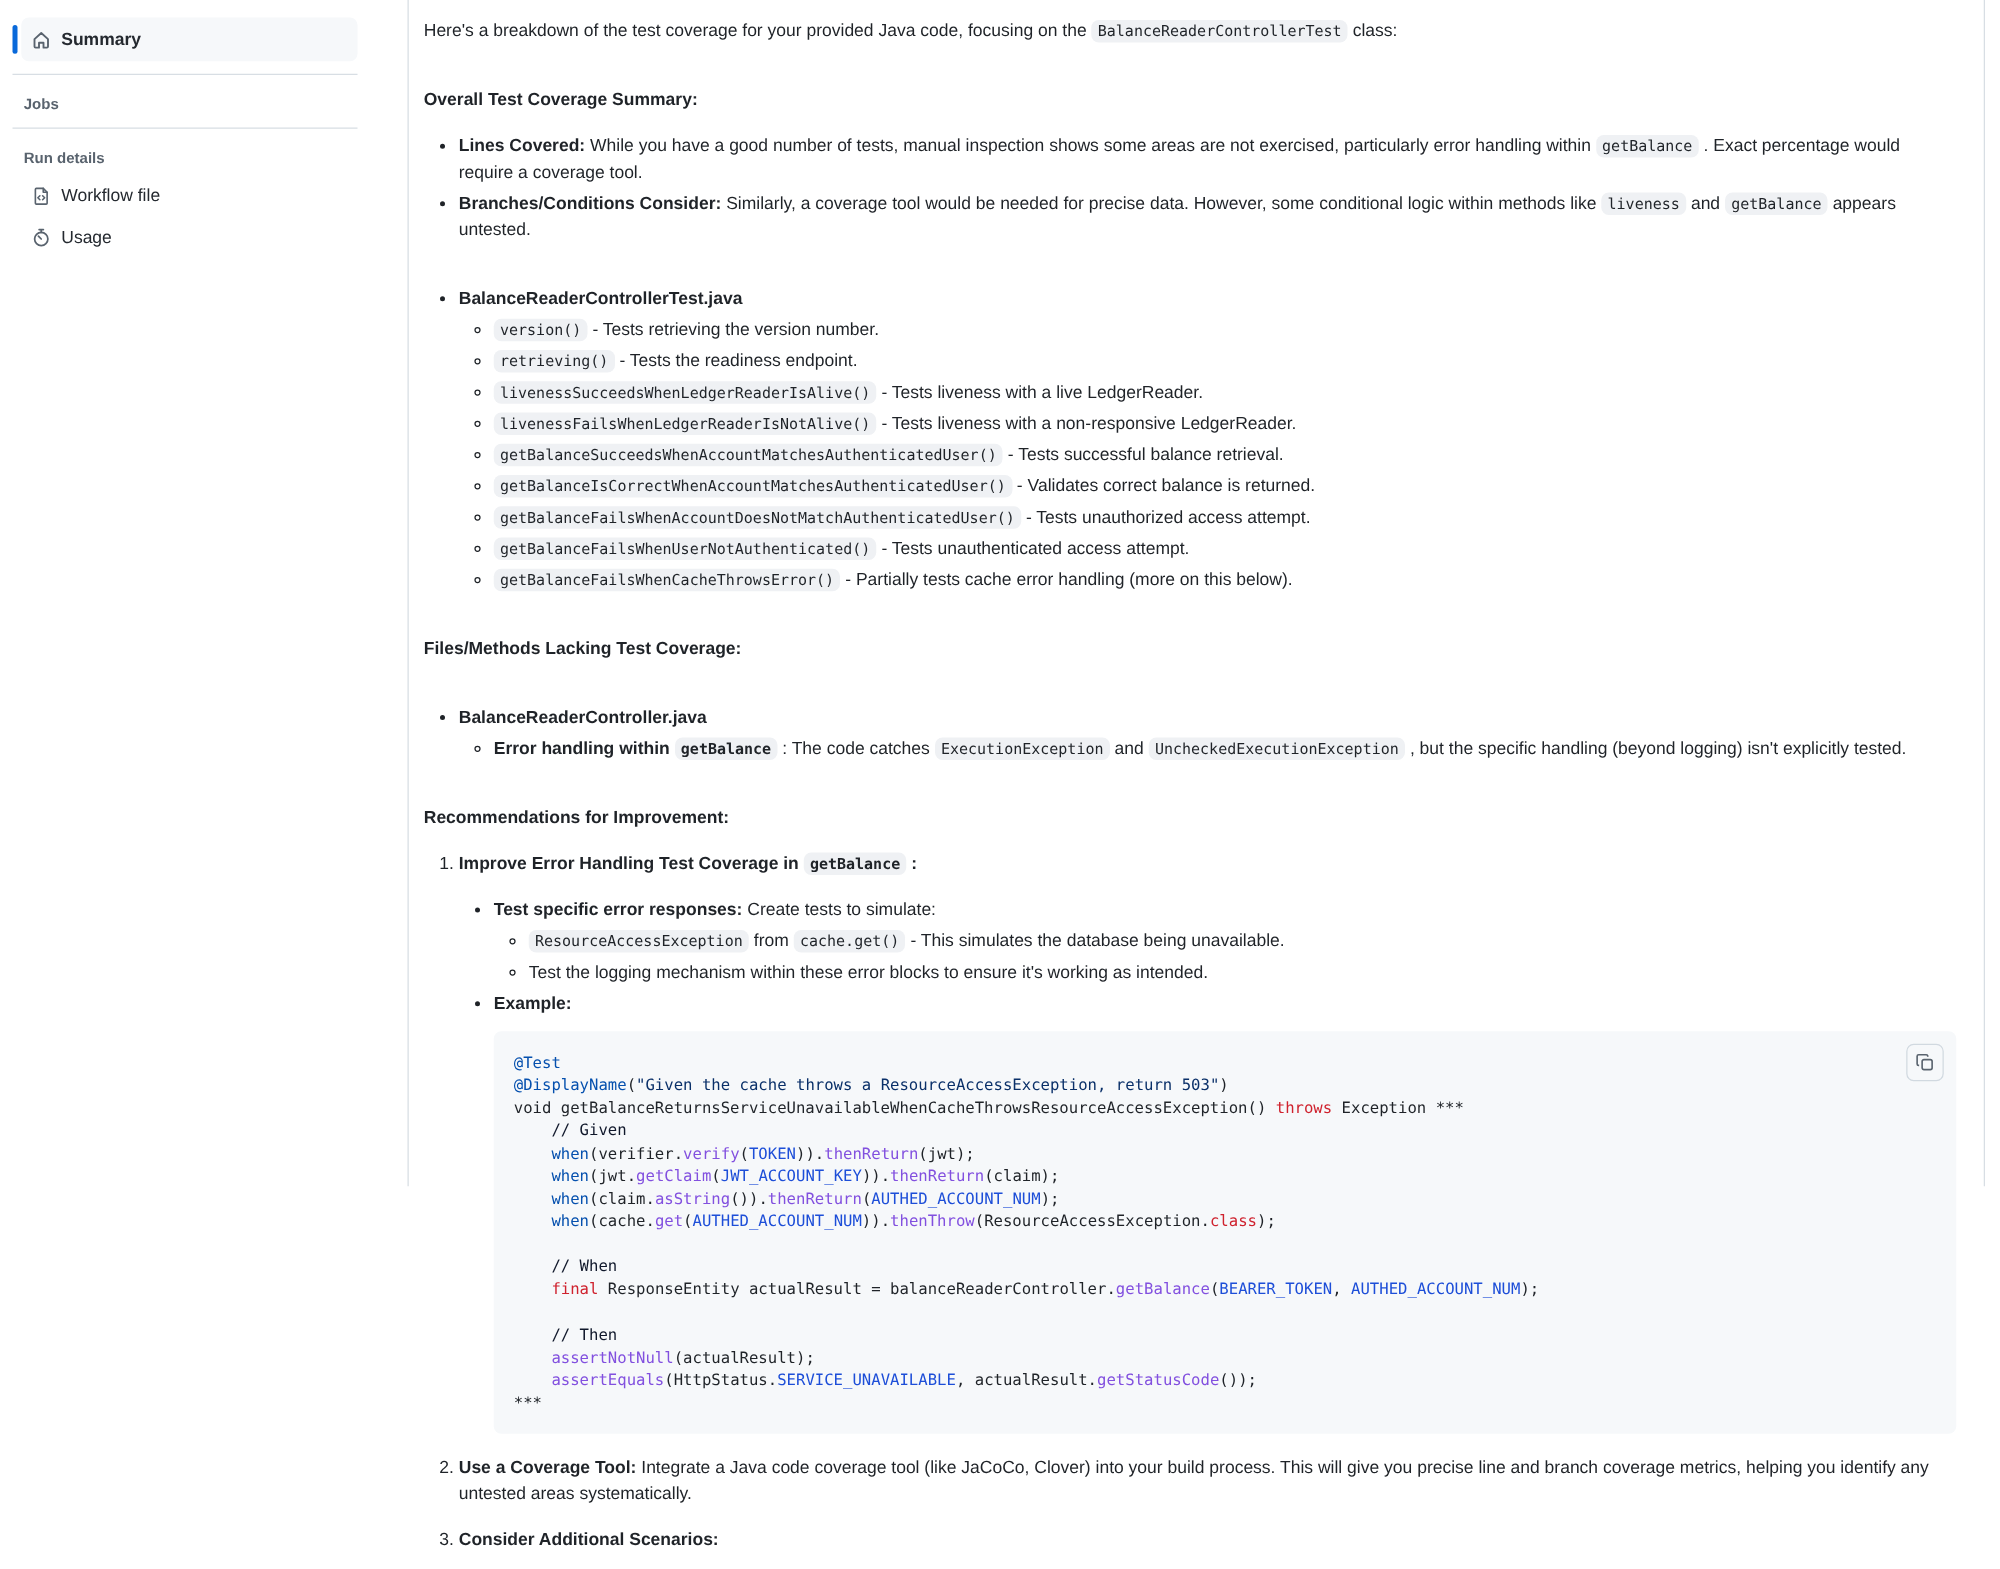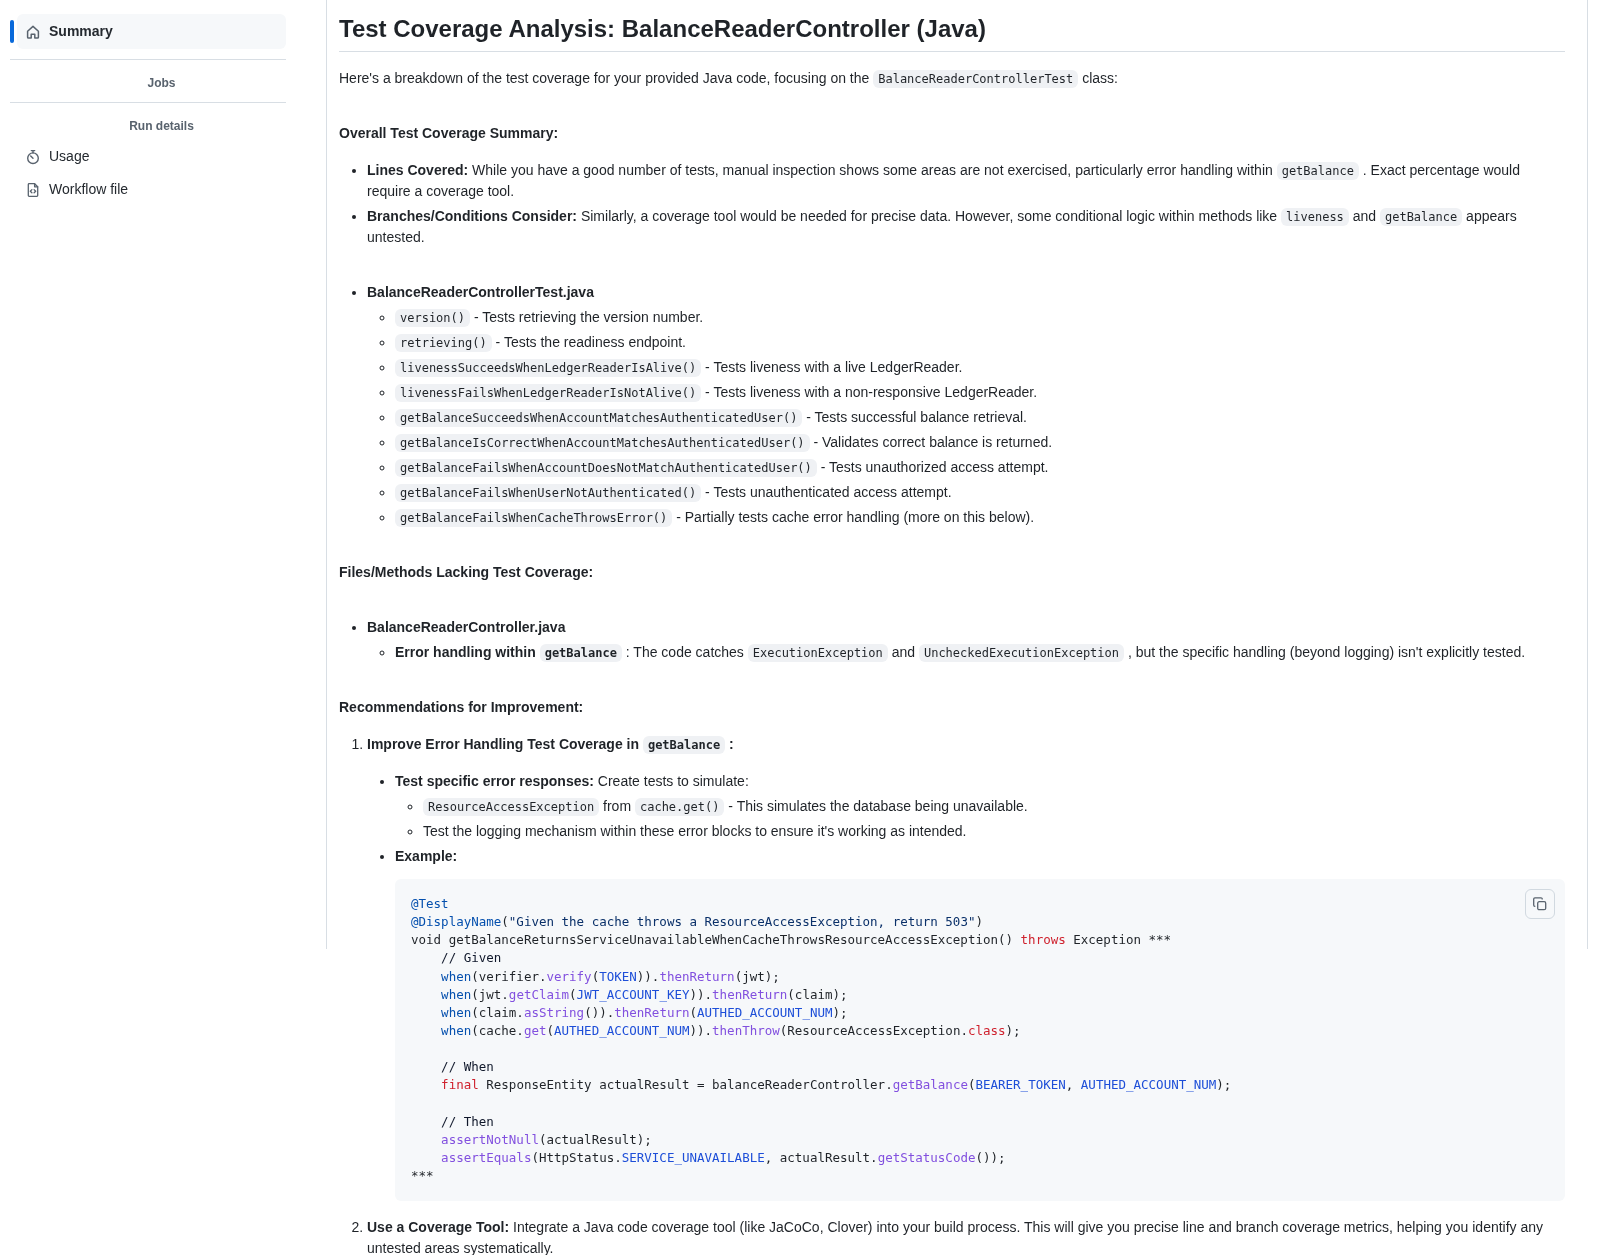--- a/index.html
+++ b/index.html
@@ -17,21 +17,21 @@
   .nav-row{
     display:flex;align-items:center;gap:8px;
     padding:5px 8px;margin:2px 0 2px 7px;border-radius:6px;color:#24292f;cursor:pointer;
   }
   .nav-row.selected{background:#f6f8fa;font-weight:600;position:relative;padding:7px 8px;margin-top:0;}
   .nav-row.selected::before{
     content:"";position:absolute;left:-7px;top:6px;bottom:6px;width:4px;border-radius:2px;background:#0969da;
   }
   .nav-row .ic{flex:0 0 16px;height:16px;display:inline-flex;}
   hr.divider{border:none;border-top:1px solid #d8dee4;margin:10px 0;}
-  .section-label{font-size:12px;font-weight:600;color:#59636e;margin:14px 0 6px 27px;text-align:center;}
+  .section-label{font-size:12px;font-weight:600;color:#59636e;margin:14px 0 6px 9px;}
 
   
   main.summary{
     flex:0 0 1261px;width:1261px;box-sizing:border-box;
     border-right:1px solid #d8dee4;padding:14px 22px 60px 12px;
   }
   h1.title{font-size:24px;font-weight:600;line-height:1.25;margin:0 0 16px;padding-bottom:7px;border-bottom:1px solid #d8dee4;}
   p{margin:0 0 16px;}
   p.bold,strong{font-weight:600;margin-top:34px;}
   strong{font-weight:600;}
@@ -84,40 +84,39 @@
 
     <hr class="divider">
 
     <div class="section-label">Jobs</div>
 
     <hr class="divider">
 
     <div class="section-label">Run details</div>
     <div class="nav-row">
       <span class="ic">
+        <svg width="16" height="16" viewBox="0 0 16 16" fill="none" stroke="#59636e" stroke-width="1.3" stroke-linecap="round" stroke-linejoin="round">
+          <path d="M9.6 1.7H4.1a.8.8 0 0 0-.8.8v11a.8.8 0 0 0 .8.8h7.8a.8.8 0 0 0 .8-.8V4.8z"></path>
+          <path d="M9.6 1.7v3.1h3.1M6.9 7.6 5.3 9.2l1.6 1.6M9.1 7.6l1.6 1.6-1.6 1.6"></path>
+        </svg>
+      </span>
+      <span>Workflow file</span>
+    </div>
+    <div class="nav-row">
+      <span class="ic">
         <svg width="16" height="16" viewBox="0 0 16 16" fill="none" stroke="#59636e" stroke-width="1.4" stroke-linecap="round">
           <circle cx="8" cy="9.2" r="5.3"></circle>
           <path d="M8 3.9V1.8M6.3 1.6h3.4M8 9.2 5.7 6.9"></path>
         </svg>
       </span>
       <span>Usage</span>
     </div>
-    <div class="nav-row">
-      <span class="ic">
-        <svg width="16" height="16" viewBox="0 0 16 16" fill="none" stroke="#59636e" stroke-width="1.3" stroke-linecap="round" stroke-linejoin="round">
-          <path d="M9.6 1.7H4.1a.8.8 0 0 0-.8.8v11a.8.8 0 0 0 .8.8h7.8a.8.8 0 0 0 .8-.8V4.8z"></path>
-          <path d="M9.6 1.7v3.1h3.1M6.9 7.6 5.3 9.2l1.6 1.6M9.1 7.6l1.6 1.6-1.6 1.6"></path>
-        </svg>
-      </span>
-      <span>Workflow file</span>
-    </div>
   </aside>
 
   <main class="summary">
-    <h1 class="title">Test Coverage Analysis: BalanceReaderController (Java)</h1>
 
     <p><span>Here's a breakdown of the test coverage for your provided Java code, focusing on the </span><code class="chip">BalanceReaderControllerTest</code><span> class:</span></p>
 
     <p class="bold">Overall Test Coverage Summary:</p>
     <ul>
       <li><strong>Lines Covered:</strong><span> While you have a good number of tests, manual inspection shows some areas are not exercised, particularly error handling within </span><code class="chip">getBalance</code><span> . Exact percentage would require a coverage tool.</span></li>
       <li><strong>Branches/Conditions Consider:</strong><span> Similarly, a coverage tool would be needed for precise data. However, some conditional logic within methods like </span><code class="chip">liveness</code><span> and </span><code class="chip">getBalance</code><span> appears untested.</span></li>
     </ul>
 
     <ul>

